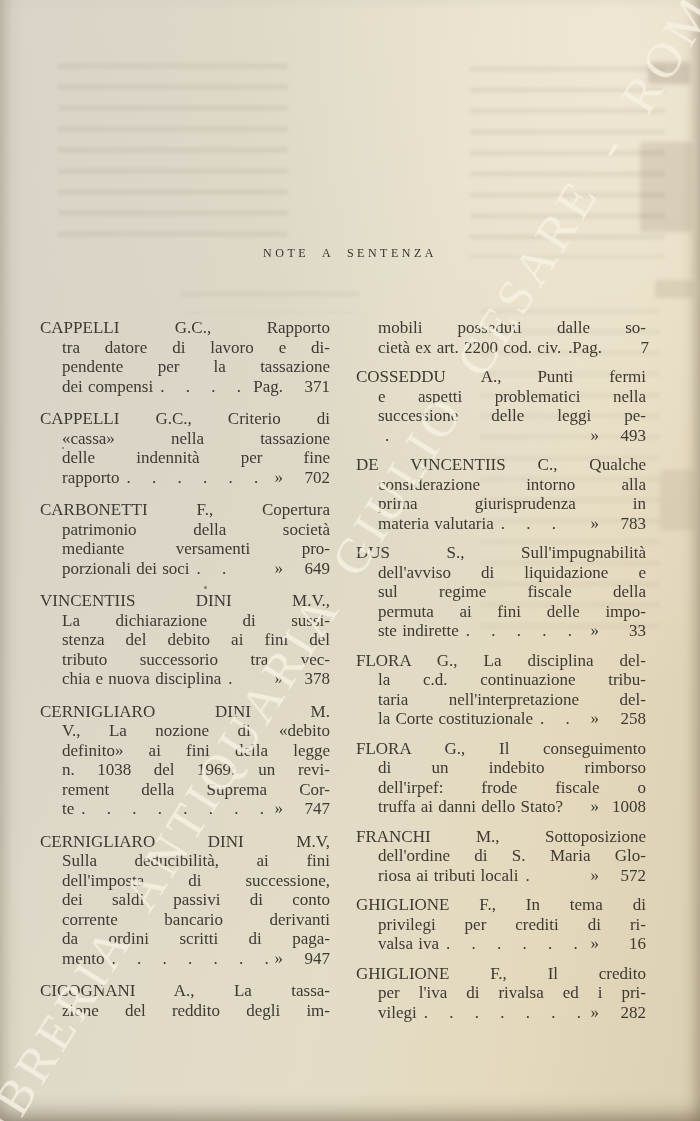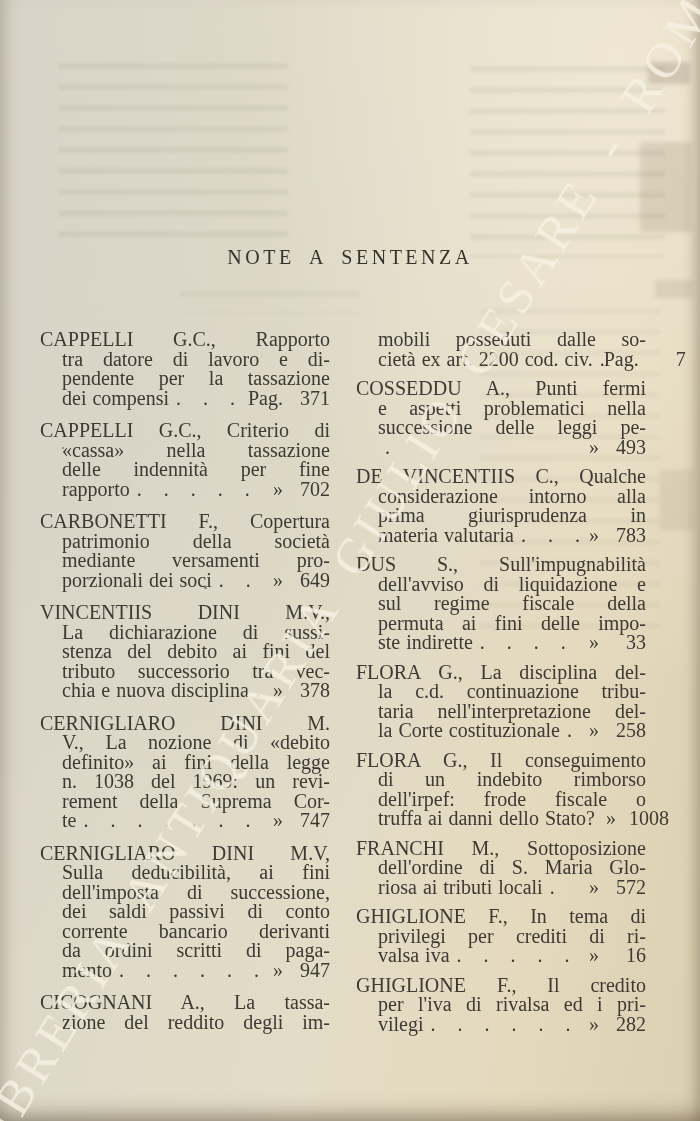--- a/index.html
+++ b/index.html
@@ -28,29 +28,29 @@
       rgba(122,124,100,0.16) 8px, rgba(122,124,100,0.16) 14px,
       rgba(0,0,0,0) 14px, rgba(0,0,0,0) 21px);
     filter:blur(1.4px);
     opacity:.6;
   }
   .smudge{position:absolute;background:rgba(110,92,72,0.22);filter:blur(2.2px);border-radius:3px;}
   .speck{position:absolute;background:rgba(60,50,40,0.55);border-radius:50%;}
 
   .title{
     position:absolute;top:246px;left:0;right:0;
-    text-align:center;font-size:20px;letter-spacing:3.5px;word-spacing:7px;
+    text-align:center;font-size:12px;letter-spacing:3.5px;word-spacing:7px;
     color:#36332c;
   }
 
   .columns{
     position:absolute;top:318px;left:40px;width:606px;
     display:flex;gap:26px;
   }
-  .col{width:290px;font-size:20px;line-height:19.5px;margin-top:12px;}
+  .col{width:290px;font-size:17px;line-height:19.5px;}
   .col .entry{margin-bottom:13px;}
   #col-right .entry{margin-bottom:10px;}
 
   .line{text-align:justify;text-align-last:justify;word-spacing:1px;}
   .line.cont{padding-left:22px;}
 
   .leader{display:flex;align-items:flex-start;text-align:left;text-align-last:auto;}
   .leader .ltext{white-space:nowrap;flex:0 0 auto;}
   .leader .dots{flex:1 1 auto;min-width:0;overflow:hidden;white-space:nowrap;
     letter-spacing:8px;padding-left:7px;padding-right:4px;}

